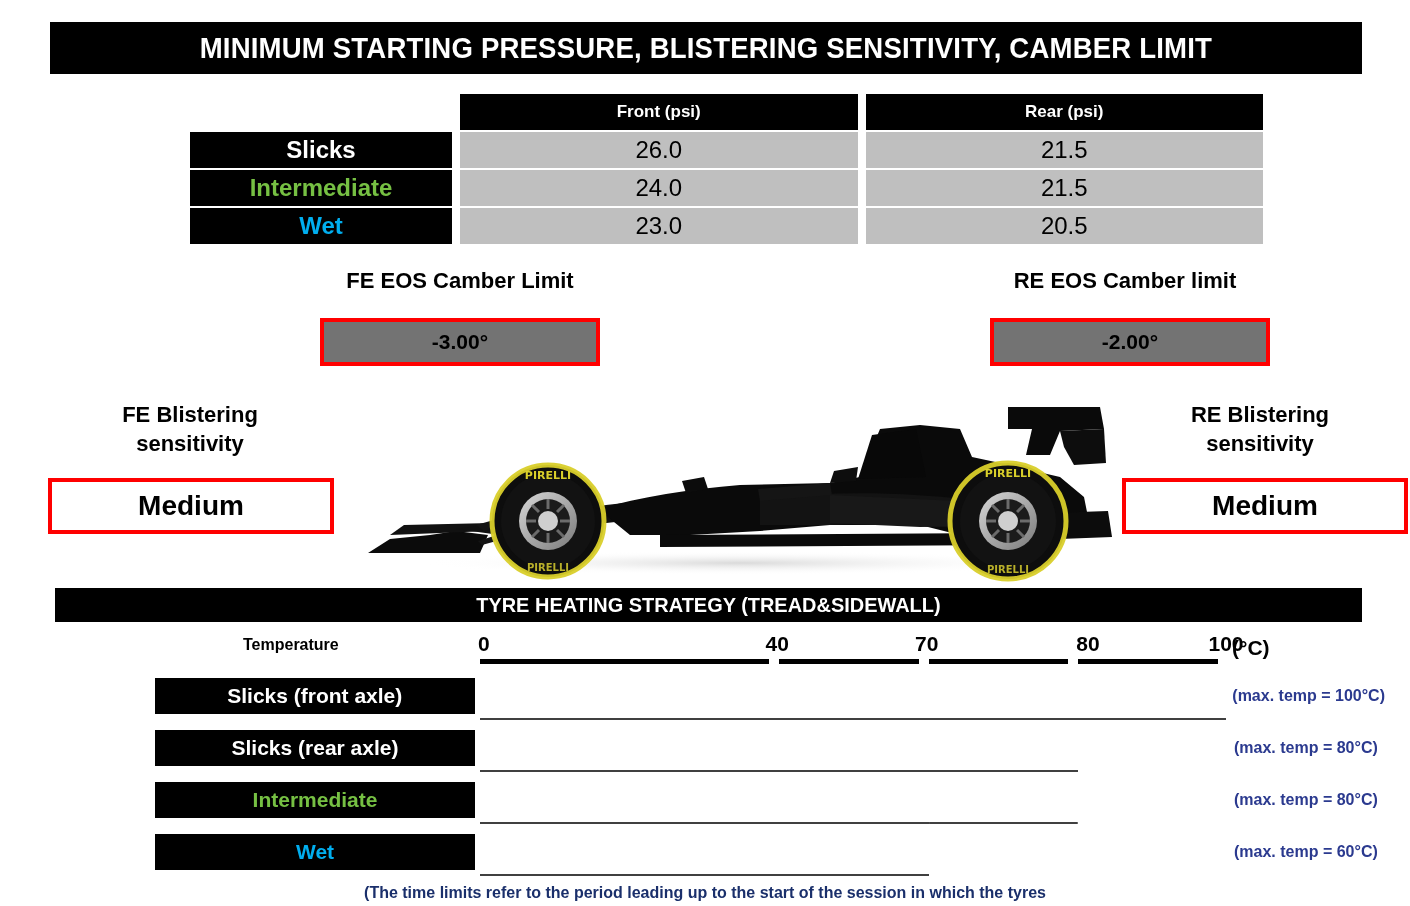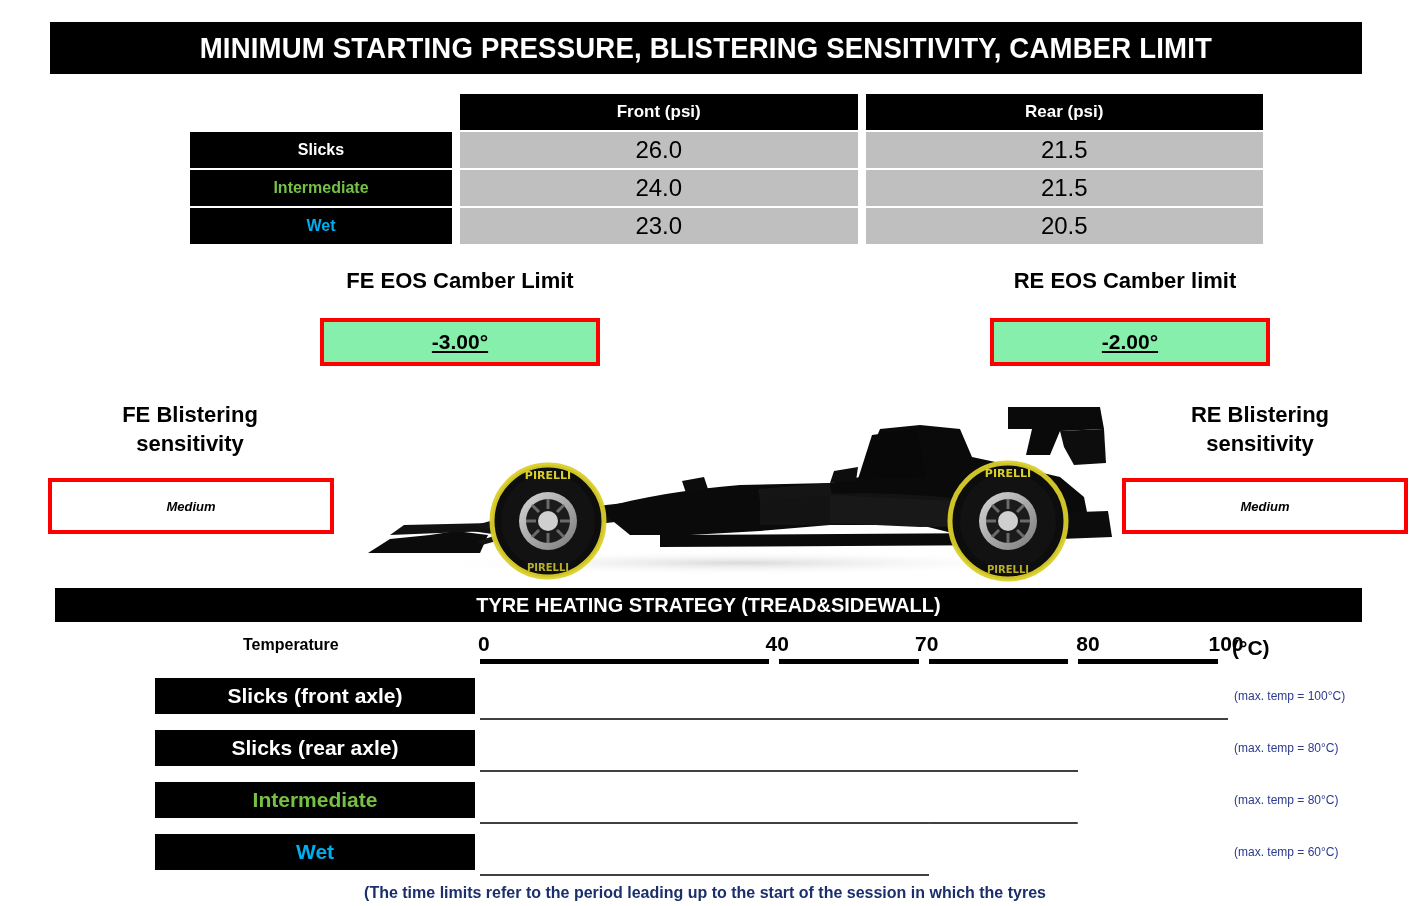--- a/index.html
+++ b/index.html
@@ -24,21 +24,21 @@
     letter-spacing:.2px;white-space:nowrap;
     transform:scaleX(.95);
   }
 
   
   #pressure-table{left:190px;top:94px;width:1073px;}
   .ptrow{display:flex;margin-bottom:2px;height:36px;}
   .pcell-label{
     width:262px;background:#000;color:#fff;
     display:flex;align-items:center;justify-content:center;
-    font-size:16px;font-weight:bold;margin-right:8px;
+    font-size:24px;font-weight:bold;margin-right:8px;
   }
   .pcell-label.blank{background:#fff;}
   .pcell-head{
     flex:1;background:#000;color:#fff;
     display:flex;align-items:center;justify-content:center;
     font-size:17px;font-weight:bold;
   }
   .pcell-head + .pcell-head{margin-left:8px;}
   .pcell-val{
     flex:1;background:#bfbfbf;color:#000;
@@ -50,37 +50,37 @@
   .c-blue{color:#00aeef;}
   .c-white{color:#ffffff;}
 
   
   .camber-title{
     font-size:22px;font-weight:bold;text-align:center;white-space:nowrap;
   }
   #fe-camber-title{left:320px;top:268px;width:280px;}
   #re-camber-title{left:985px;top:268px;width:280px;}
   .camber-box{
-    border:4px solid #ff0000;background:#86efac;
+    border:4px solid #ff0000;background:#737373;
     height:40px;display:flex;align-items:center;justify-content:center;
-    font-size:21px;font-weight:bold;text-decoration:underline;
+    font-size:21px;font-weight:bold;
   }
   #fe-camber-box{left:320px;top:318px;width:272px;}
   #re-camber-box{left:990px;top:318px;width:272px;}
 
   
   .blist-title{
     font-size:22px;font-weight:bold;text-align:center;line-height:1.32;
   }
   #fe-blist-title{left:60px;top:400px;width:260px;}
   #re-blist-title{left:1130px;top:400px;width:260px;}
   .blist-box{
     border:4px solid #ff0000;background:#fff;height:48px;
     display:flex;align-items:center;justify-content:center;
-    font-size:13px;font-weight:bold;font-style:italic;
+    font-size:28px;font-weight:bold;
   }
   #fe-blist-box{left:48px;top:478px;width:278px;}
   #re-blist-box{left:1122px;top:478px;width:278px;}
 
   
   #car-image{left:360px;top:385px;width:760px;height:200px;}
   #car-image svg{display:block;width:100%;height:100%;}
 
   
   #heating-bar{
@@ -129,21 +129,21 @@
   .seg.hatch{
     border:none;
     background-color:#b5b5b5;
     background-image:repeating-linear-gradient(
        -45deg,
        #ffffff 0px,#ffffff 9px,
        #b5b5b5 9px,#b5b5b5 18px);
   }
   .hrow-note{
     margin-left:6px;display:flex;align-items:center;
-    font-size:12px;font-weight:normal;color:#2b3a8f;white-space:nowrap;
+    font-size:16px;font-weight:bold;color:#2b3a8f;white-space:nowrap;
   }
 
   
   #footer-note{
     left:0;top:884px;width:1410px;text-align:center;
     font-size:16px;font-weight:bold;color:#1a2f6b;white-space:nowrap;
   }
 </style>
 </head>
 <body>

